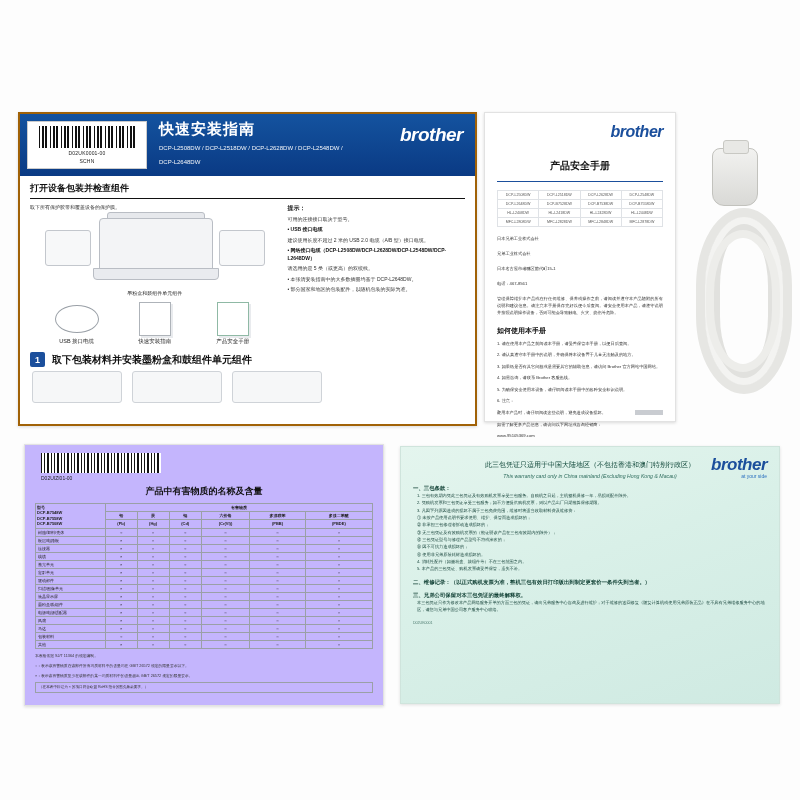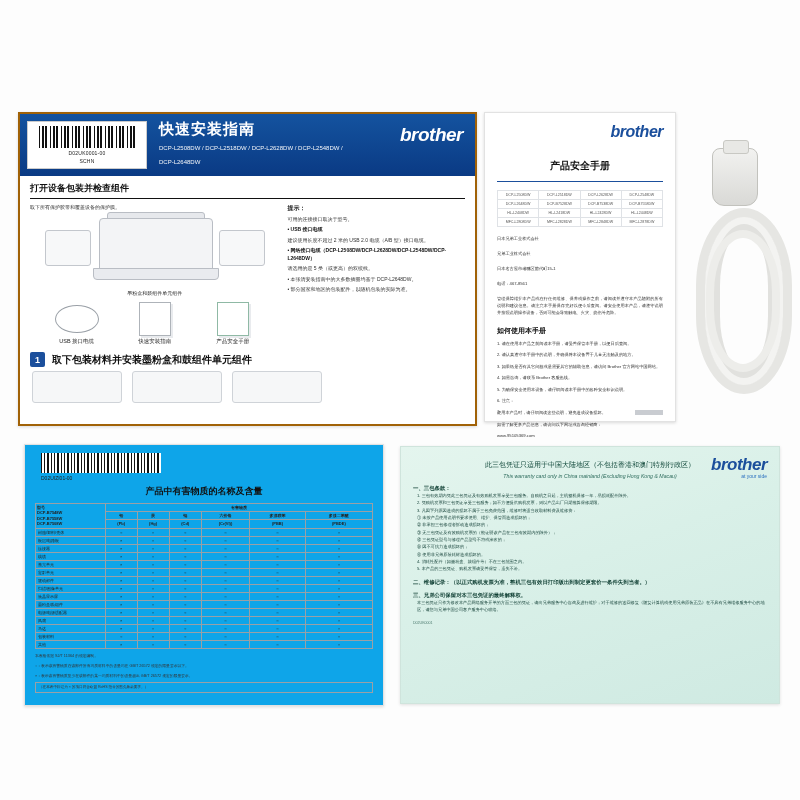--- a/index.html
+++ b/index.html
@@ -128,21 +128,21 @@
     box-shadow:inset 0 0 0 7px #f3f3f1, inset 0 0 0 15px #e1e1de;
   }
   .coil2{
     position:absolute;left:16px;top:100px;width:58px;height:126px;
     border:8px solid #ededea;border-radius:50%/44%;
   }
 
   
   .rohs{
     position:absolute;left:24px;top:444px;width:360px;height:262px;
-    background:#0ea5e9;border:1px solid #e2e2e2;box-shadow:0 1px 3px rgba(0,0,0,.14);
+    background:#c4b5fd;border:1px solid #e2e2e2;box-shadow:0 1px 3px rgba(0,0,0,.14);
     padding:8px 10px;box-sizing:border-box;
   }
   .rohs-bc{width:120px;height:20px;margin:0 0 2px 6px;
     background:repeating-linear-gradient(90deg,#111 0 1px,#fff 1px 3px,#111 3px 4px,#fff 4px 6px,#111 6px 8px,#fff 8px 10px);}
   .rohs-bc-label{font-size:5px;color:#222;margin-left:6px;}
   .rohs-title{font-size:9px;font-weight:bold;text-align:center;margin:4px 0 5px;color:#111;}
   table.rohs-t{border-collapse:collapse;width:100%;font-size:4px;color:#222;}
   table.rohs-t th,table.rohs-t td{border:.5px solid #9aa0a6;padding:1px 1px;text-align:center;line-height:1.25;}
   table.rohs-t td.name{text-align:left;padding-left:2px;width:66px;}
   .rohs-models{font-size:4px;text-align:left;line-height:1.35;}

